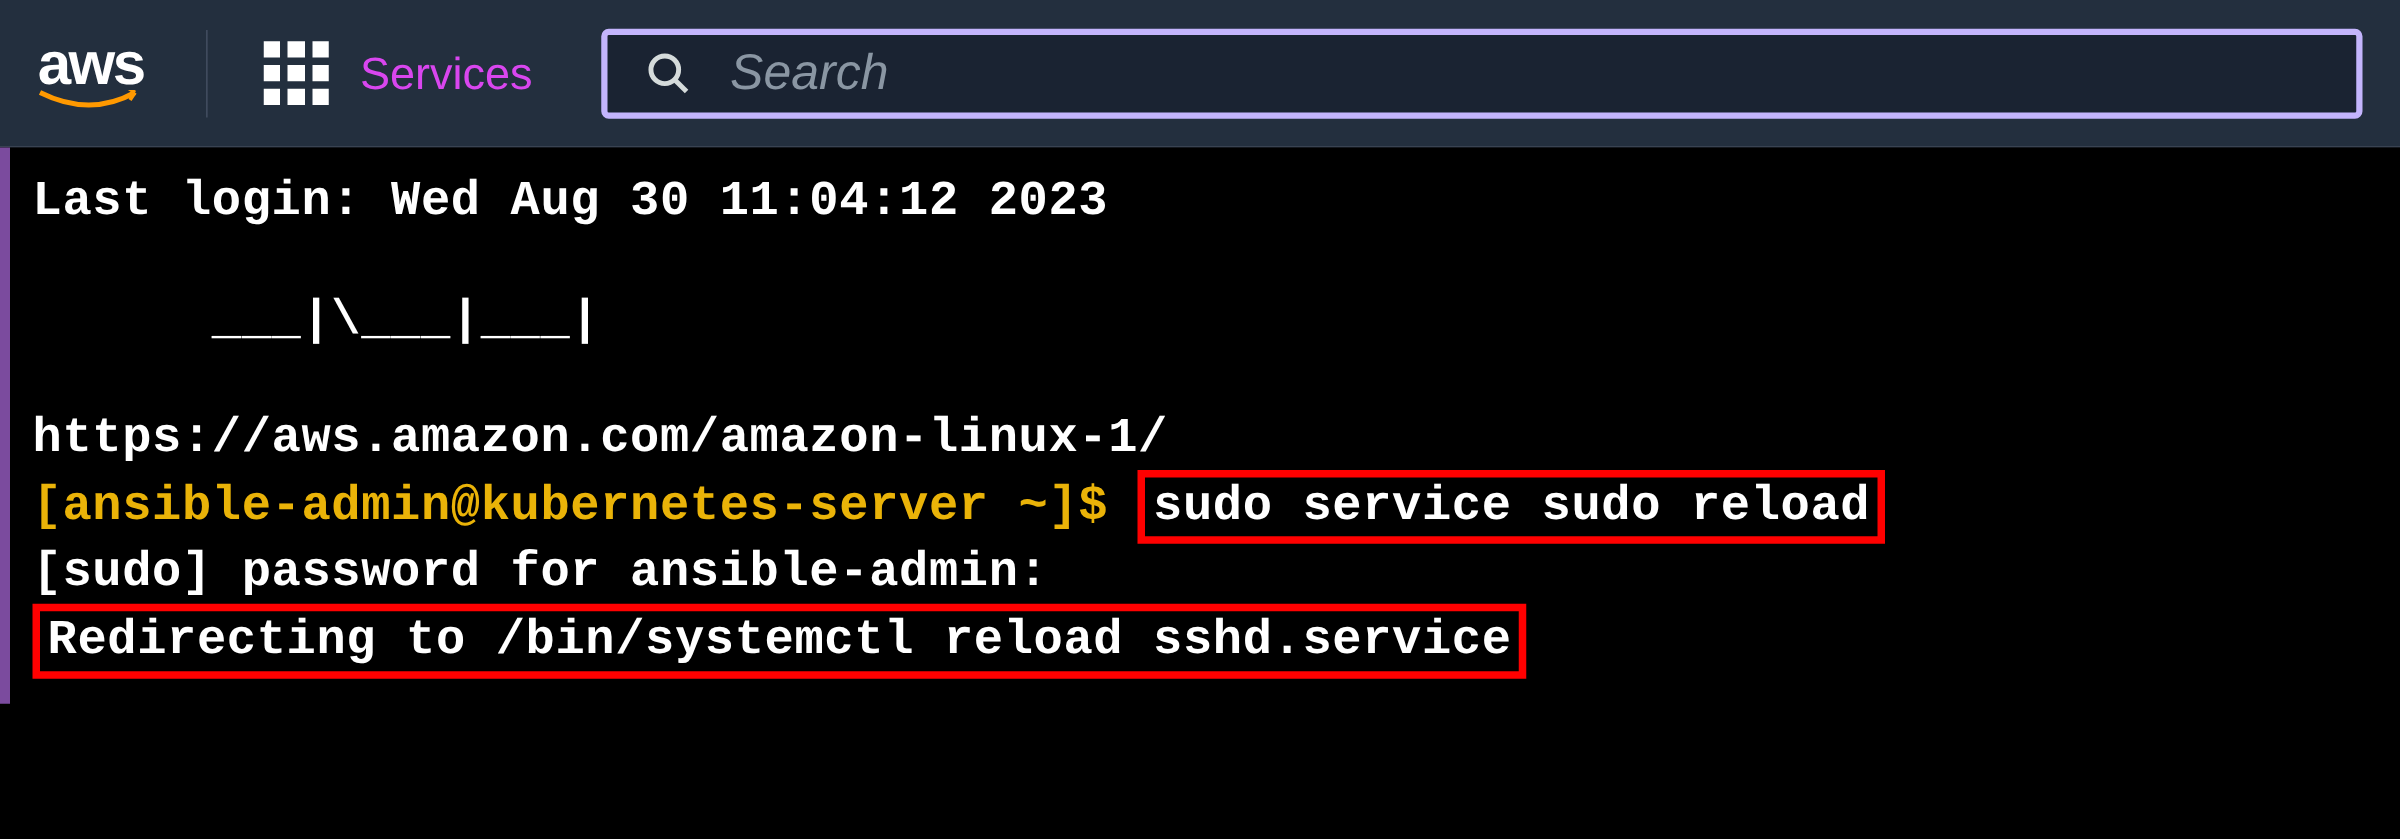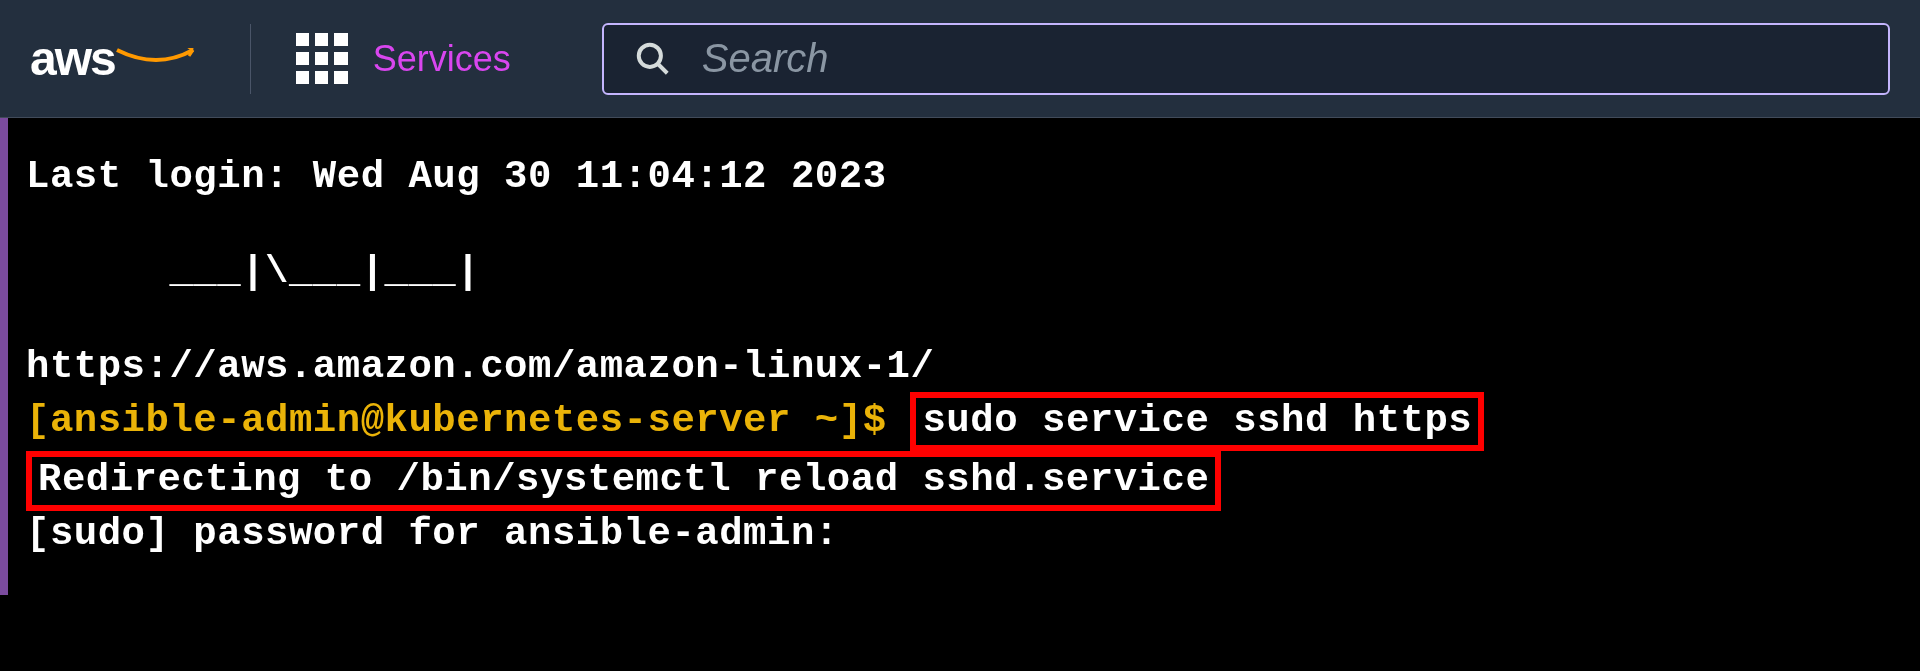--- a/index.html
+++ b/index.html
@@ -17,21 +17,21 @@
     .header {
       background: #232f3e;
       height: 118px;
       display: flex;
       align-items: center;
       padding: 0 30px;
       border-bottom: 1px solid #414b5a;
     }
     .aws-logo {
       display: flex;
-      flex-direction: row;
+      flex-direction: column;
       align-items: center;
       justify-content: center;
       margin-right: 50px;
       cursor: pointer;
     }
     .aws-text {
       color: #ffffff;
       font-size: 48px;
       font-weight: 600;
       letter-spacing: -2px;
@@ -71,25 +71,24 @@
     .services-label {
       color: #d946ef;
       font-size: 36px;
       font-weight: 400;
     }
     .search-box {
       flex: 1;
       display: flex;
       align-items: center;
       background: #1a2332;
-      border: 2px solid #c4b5fd;
+      border: 5px solid #c4b5fd;
       border-radius: 6px;
       height: 72px;
       padding: 0 30px;
-      margin-left: 36px;
     }
     .search-icon {
       width: 38px;
       height: 38px;
       margin-right: 30px;
       stroke: #d5dbdb;
       fill: none;
     }
     .search-input {
       flex: 1;
@@ -99,21 +98,21 @@
       color: #d5dbdb;
       font-size: 40px;
       font-style: italic;
     }
     .search-input::placeholder {
       color: #8a96a3;
       font-style: italic;
     }
     .terminal {
       background: #000000;
-      padding: 36px 18px;
+      padding: 20px 18px;
       font-family: "Menlo", "Consolas", "Courier New", monospace;
       font-size: 39px;
       font-weight: bold;
       color: #ffffff;
       line-height: 1.22;
       letter-spacing: 0.5px;
       border-left: 8px solid #7b4b9e;
     }
     .terminal-line {
       white-space: pre;
@@ -166,16 +165,16 @@
     <input class="search-input" type="text" placeholder="Search" style="">
   </div>
 </div>
 
 <div class="terminal">
   <div class="terminal-line">Last login: Wed Aug 30 11:04:12 2023</div>
   <div class="terminal-line">&nbsp;</div>
   <div class="terminal-line">      ___|\___|___|</div>
   <div class="terminal-line">&nbsp;</div>
   <div class="terminal-line">https://aws.amazon.com/amazon-linux-1/</div>
-  <div class="terminal-line"><span class="prompt-user">[ansible-admin@kubernetes-server ~]$ </span><span class="highlight-box">sudo service sshd https</span></div>
+  <div class="terminal-line"><span class="prompt-user">[ansible-admin@kubernetes-server ~]$ </span><span class="highlight-box">sudo service sudo reload</span></div>
+  <div class="terminal-line">[sudo] password for ansible-admin:</div>
   <div class="terminal-line"><span class="highlight-box-full">Redirecting to /bin/systemctl reload sshd.service</span></div>
-  <div class="terminal-line">[sudo] password for ansible-admin:</div>
 </div>
 
 </body></html>

